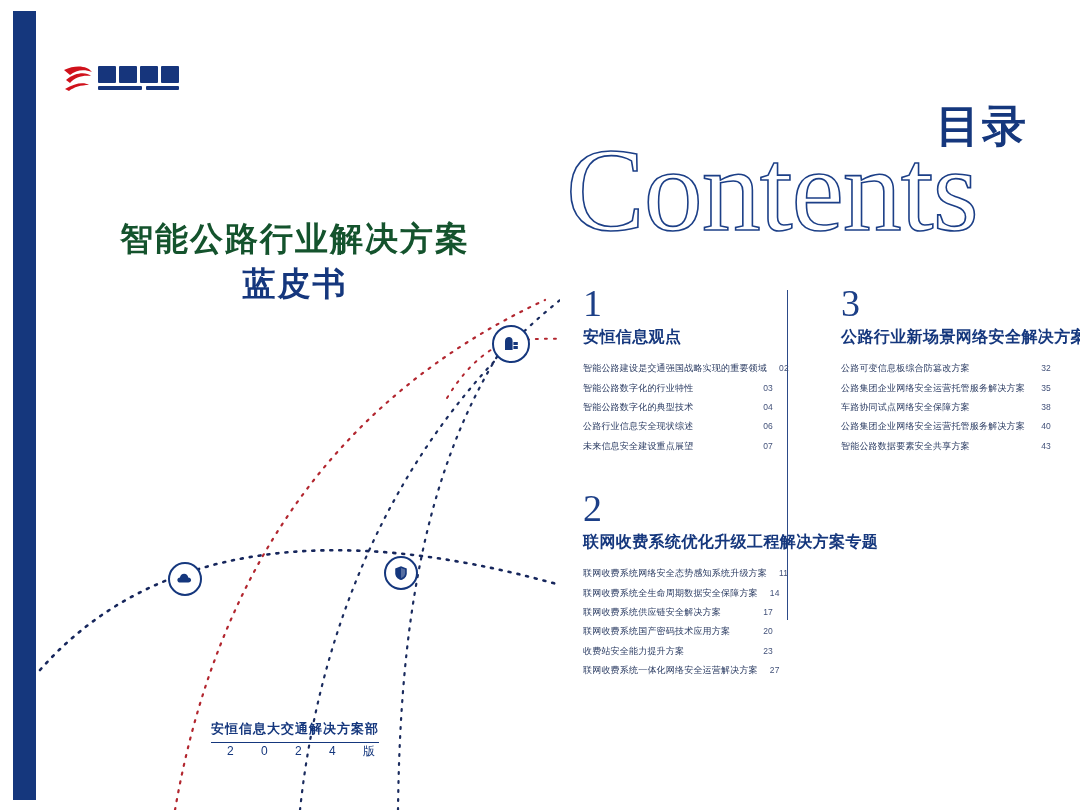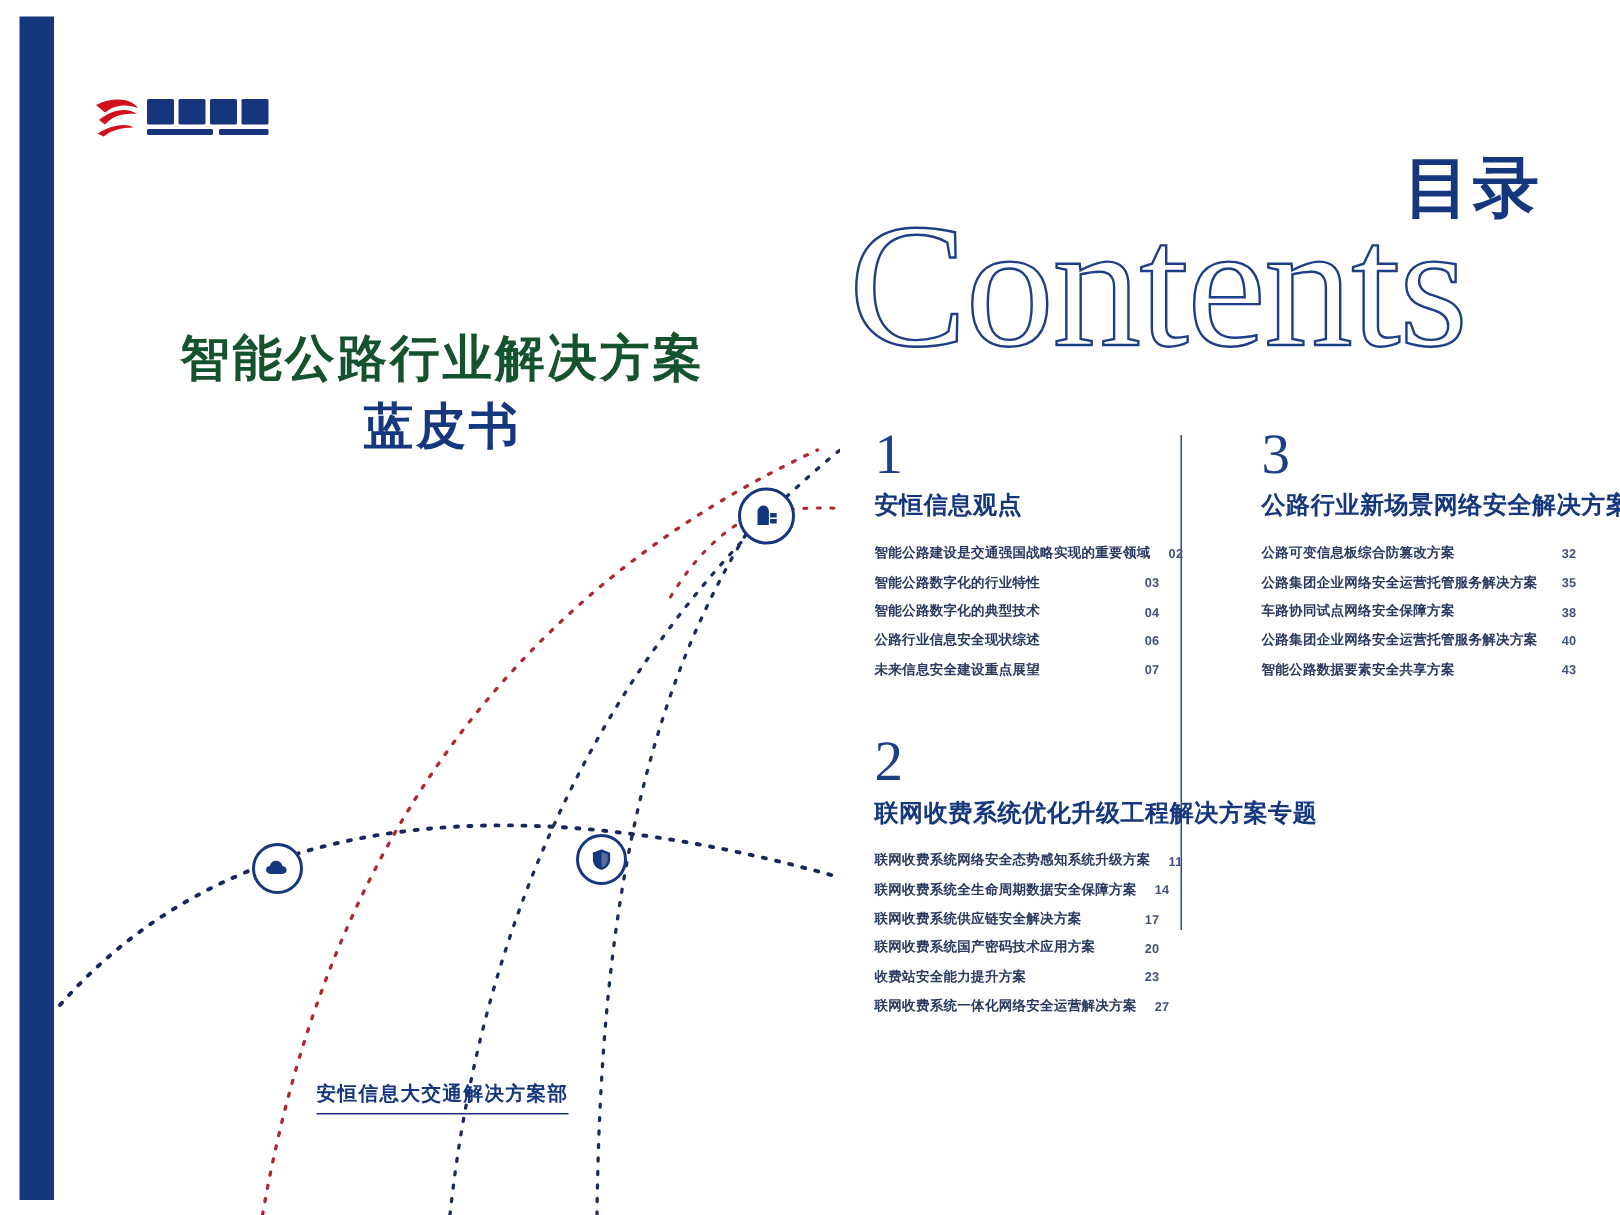--- a/index.html
+++ b/index.html
@@ -165,28 +165,27 @@
   .sec-title {
     font-size: 16px;
     font-weight: 700;
     color: #15377d;
     letter-spacing: 0.4px;
     margin-bottom: 11px;
     white-space: nowrap;
   }
   .toc-item {
     display: flex;
-    align-items: flex-end;
+    align-items: flex-start;
     justify-content: space-between;
     font-size: 9px;
     color: #2a3b62;
     line-height: 1;
     padding: 5.2px 0;
     letter-spacing: 0.2px;
-    font-weight: bold;
   }
   .toc-item .label { white-space: nowrap; }
   .toc-item .page {
     margin-left: 12px;
     font-size: 8.5px;
     color: #43527a;
     flex: 0 0 auto;
   }
   .col-right .toc-item .page { margin-left: 10px; }
 </style>
@@ -248,20 +247,21 @@
   </div>
 
   <div class="title-block">
     <div class="title-line1">智能公路行业解决方案</div>
     <div class="title-line2">蓝皮书</div>
   </div>
 
   <div class="footer-dept">
     <span class="underline">安恒信息大交通解决方案部</span>
   </div>
+  <div class="footer-year">2 0 2 4 版</div>
 
   <div class="head-mulu">目录</div>
   <div class="head-contents">
     <svg viewBox="0 0 470 110" xmlns="http://www.w3.org/2000/svg">
       <text id="contents-text" x="0" y="90" font-family="Liberation Serif, DejaVu Serif, serif" font-size="118" letter-spacing="-1" fill="none" stroke="#1c3f87" stroke-width="1.6">Contents</text>
     </svg>
   </div>
 
   <div class="toc-divider"></div>
 

